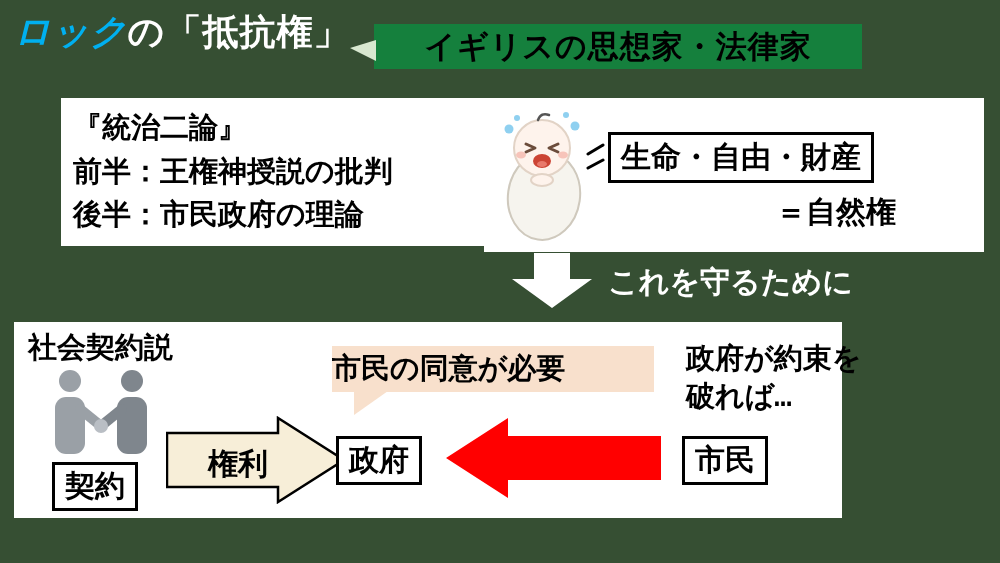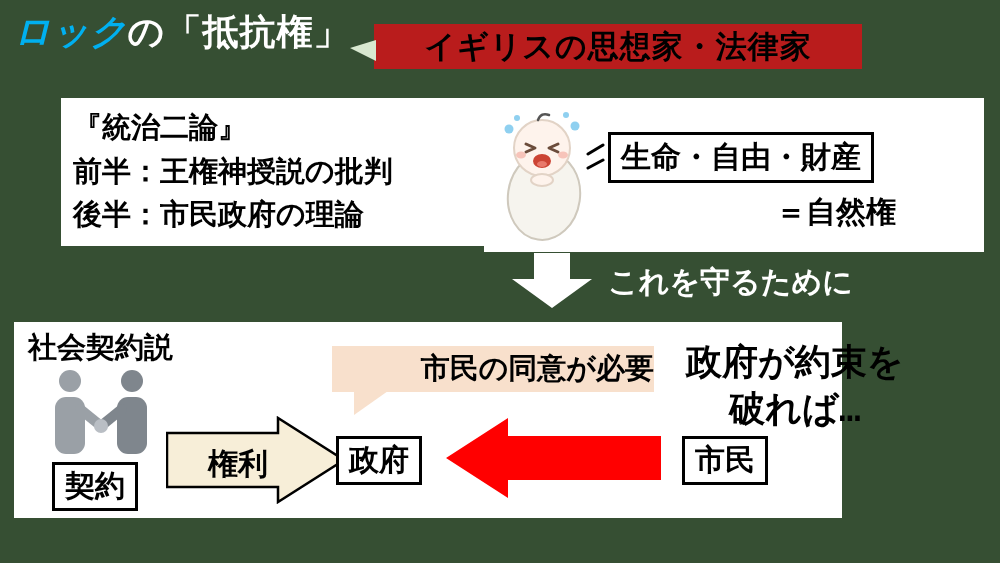--- a/index.html
+++ b/index.html
@@ -30,21 +30,21 @@
   .title-lock { color: #00b0f0; font-style: italic; }
   .title-rest { color: #ffffff; }
 
   
   .callout-green {
     position: absolute;
     left: 374px;
     top: 24px;
     width: 488px;
     height: 45px;
-    background: #b91c1c;
+    background: #15803d;
     display: flex;
     align-items: center;
     justify-content: center;
     font-size: 31px;
     font-weight: bold;
     letter-spacing: 1px;
     white-space: nowrap;
   }
   .callout-tail {
     position: absolute;
@@ -166,21 +166,21 @@
 
   .consent-bubble {
     position: absolute;
     left: 318px;
     top: 24px;
     width: 322px;
     height: 46px;
     background: #f8e0cc;
     display: flex;
     align-items: center;
-    justify-content: flex-end;
+    justify-content: flex-start;
     font-size: 29px;
     font-weight: bold;
     white-space: nowrap;
   }
   .bubble-tail {
     position: absolute;
     left: 22px;
     bottom: -23px;
     width: 0; height: 0;
     border-top: 24px solid #f8e0cc;
@@ -195,25 +195,24 @@
     color: #ffffff;
     font-size: 30px;
     font-weight: bold;
     white-space: nowrap;
   }
 
   .breach-text {
     position: absolute;
     left: 672px;
     top: 20px;
-    font-size: 36px;
+    font-size: 29px;
     font-weight: bold;
     line-height: 1.3;
     white-space: nowrap;
-    text-align: center;
   }
 </style>
 </head>
 <body>
 
 <div class="slide">
 
   <div class="title">
     <span class="title-lock">ロック</span><span class="title-rest">の「抵抗権」</span>
   </div>

